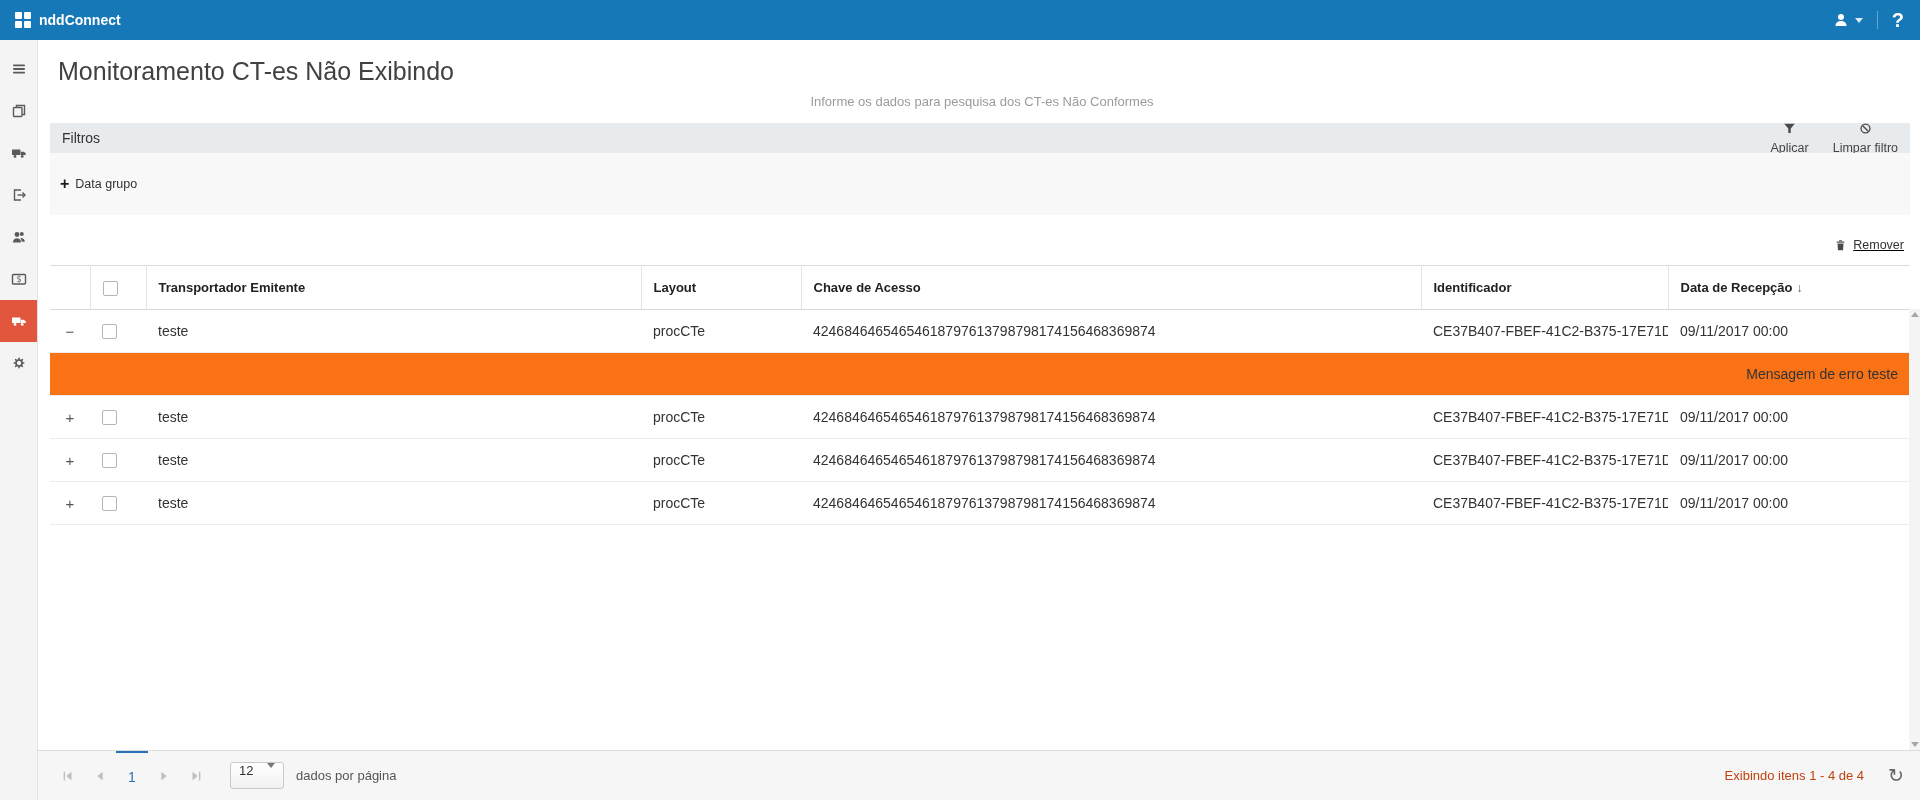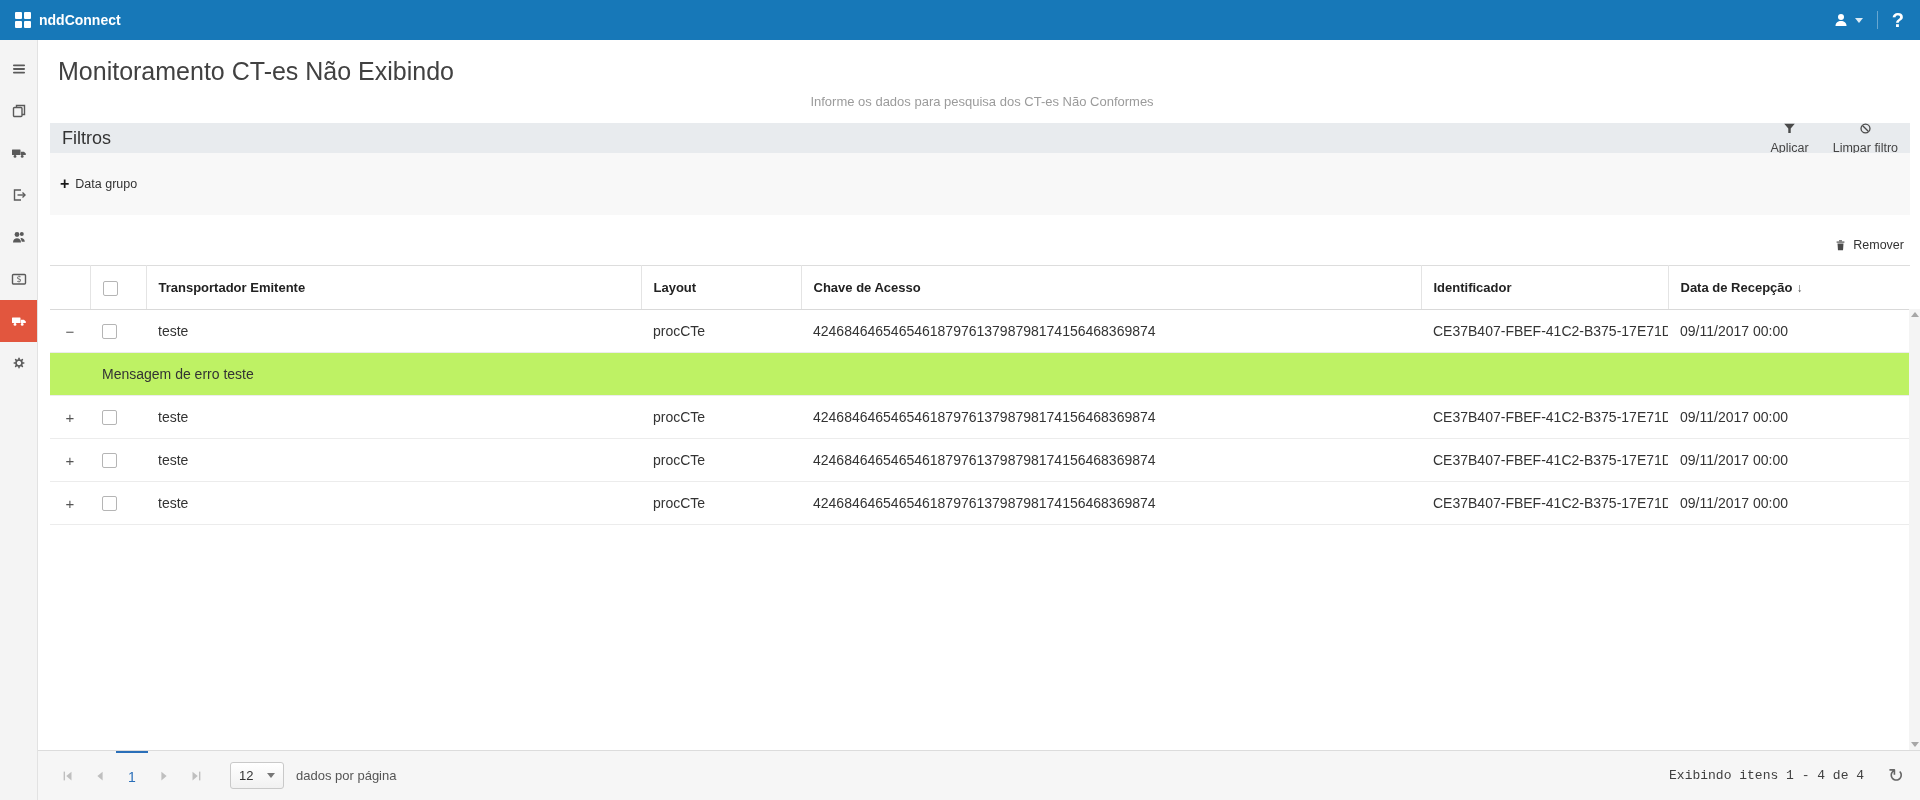--- a/index.html
+++ b/index.html
@@ -27,43 +27,43 @@
   .main { flex:1; display:flex; flex-direction:column; position:relative; background:#fff; }
 
   
   .page-header { padding:14px 14px 0 20px; }
   .page-title { font-size:25px; font-weight:400; color:#414141; line-height:34px; }
   .page-subtitle { font-size:13px; color:#9b9b9b; margin-top:6px; line-height:15px;text-align:center; }
 
   
   .filters-bar { margin:14px 10px 0 12px; height:30px; background:#e8ebee;
                  display:flex; align-items:center; justify-content:space-between; padding:0 12px; }
-  .filters-title { font-size:18px; color:#333; }
+  .filters-title { font-size:14px; color:#333; }
   .filters-actions { display:flex; align-items:center; gap:24px; }
   .f-btn { display:flex; align-items:center; gap:6px; font-size:12.5px; color:#444; cursor:pointer;flex-direction:column; }
   .filters-body { margin:0 10px 0 12px; height:62px; background:#f8f8f8;
                   display:flex; align-items:center; padding-left:10px; }
   .new-group-btn { display:flex; align-items:center; gap:6px; font-size:12.5px; color:#333; cursor:pointer; }
   .plus-glyph { font-size:16px; font-weight:bold; color:#1a1a1a; line-height:14px; }
 
   
   .grid-toolbar { margin:10px 10px 0 12px; height:40px; display:flex; align-items:center;
-                  justify-content:flex-end; padding-right:6px; }
+                  justify-content:flex-end; padding-right:6px;text-decoration:underline; }
   .remove-btn { display:flex; align-items:center; gap:6px; font-size:12.5px; color:#333; cursor:pointer; }
 
   
   .grid-table-wrap { margin:0 10px 0 12px; }
   table.grid { width:100%; border-collapse:collapse; table-layout:fixed; }
   thead th { height:44px; border-top:1px solid #dddddd; border-bottom:1px solid #d9d9d9;
              border-right:1px solid #e4e4e4; text-align:left; padding:0 12px;
              font-size:13px; color:#222; font-weight:bold; background:#fff; white-space:nowrap; }
   thead th:last-child { border-right:none; }
   tbody td { height:43px; border-bottom:1px solid #ececec; padding:0 12px; font-size:14px;
              color:#333; background:#fff; overflow:hidden; white-space:nowrap; }
-  tr.detail-row td { background:#bef264; }
+  tr.detail-row td { background:#f97316;text-align:right; }
   .expand-cell { text-align:center; color:#555; font-size:15px; cursor:pointer; padding:0 !important; }
   .checkbox { display:inline-block; width:15px; height:15px; border:1px solid #b5b5b5;
               border-radius:2px; background:#fff; cursor:pointer; vertical-align:middle; }
   .sort-arrow { font-weight:normal; color:#555; margin-left:4px; font-size:12px; }
 
   
   .grid-scrollbar { position:absolute; right:0; top:269px; bottom:50px; width:11px;
                     background:#f4f4f4; display:flex; flex-direction:column;
                     justify-content:space-between; align-items:center; padding:3px 0; }
   .sb-arrow { width:0; height:0; border-left:4px solid transparent; border-right:4px solid transparent; cursor:pointer; }
@@ -71,27 +71,27 @@
   .sb-down { border-top:5px solid #a6a6a6; }
 
   
   .pager { margin-top:auto; height:50px; background:#f6f6f6; border-top:1px solid #dcdcdc;
            display:flex; align-items:center; padding:0 16px 0 14px; }
   .pager-nav { display:flex; align-items:stretch; height:100%; }
   .pg-btn { width:32px; display:flex; align-items:center; justify-content:center; cursor:pointer; }
   .pg-num { width:32px; display:flex; align-items:center; justify-content:center; font-size:14px;
             color:#2a6fb9; border-top:2px solid #2a6fb9; cursor:pointer; }
   .page-size { margin-left:18px; width:54px; height:27px; border:1px solid #c9c9c9; border-radius:3px;
-               background:linear-gradient(#ffffff,#f1f1f1); display:flex; align-items:center;
+               background:linear-gradient(#ffffff,#f1f1f1); display:flex; align-items:flex-start;
                justify-content:space-between; padding:0 8px; font-size:13px; color:#333; cursor:pointer; }
   .select-caret { width:0; height:0; border-left:4px solid transparent; border-right:4px solid transparent;
                   border-top:5px solid #777; }
   .page-size-label { margin-left:12px; font-size:13px; color:#555; }
   .pager-right { margin-left:auto; display:flex; align-items:center; gap:24px; }
-  .pager-summary { font-size:13px; color:#404040;font-family:Liberation Mono, monospace; }
+  .pager-summary { font-size:13px; color:#c2410c; }
   .refresh-btn { font-size:19px; color:#666; cursor:pointer; line-height:19px; }
 
   svg { display:block; }
 </style>
 </head>
 <body>
 
 <header class="topbar">
   <div class="brand">
     <svg width="18" height="18" viewBox="0 0 18 18">

